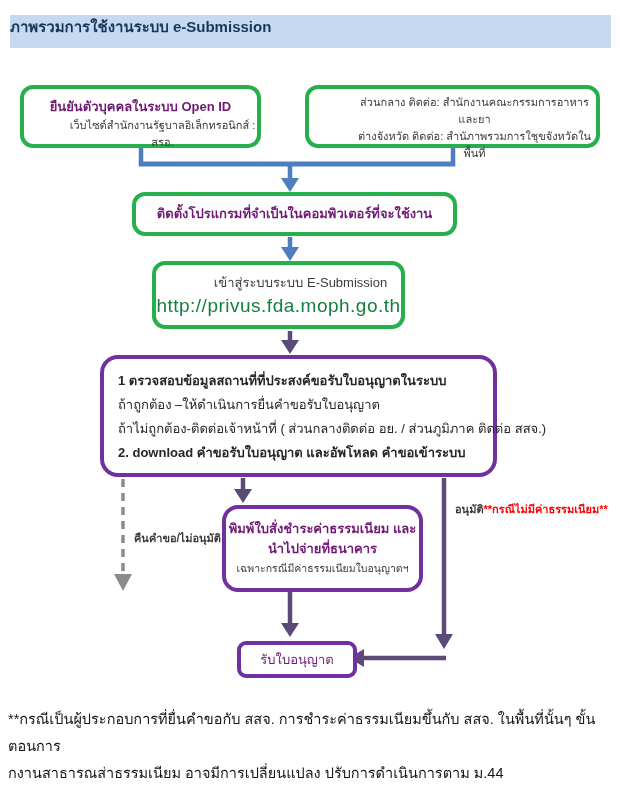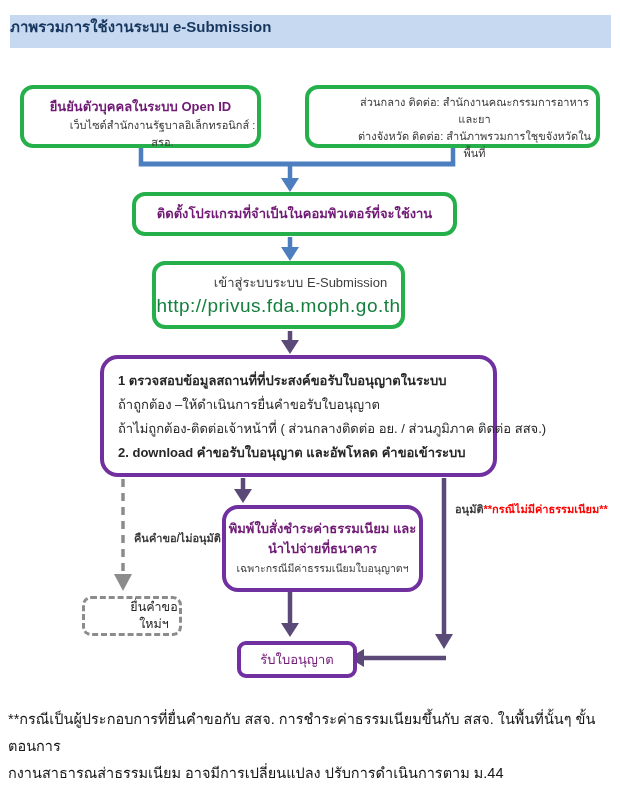--- a/index.html
+++ b/index.html
@@ -129,23 +129,20 @@
   <div class="edge-label lbl-approve">
     <span>อนุมัติ</span><span class="red">**กรณีไม่มีค่าธรรมเนียม**</span>
   </div>
 
   <div class="node purple n-fee">
     <div class="nt">พิมพ์ใบสั่งชำระค่าธรรมเนียม และ</div>
     <div class="nt">นำไปจ่ายที่ธนาคาร</div>
     <div class="fee-note">เฉพาะกรณีมีค่าธรรมเนียมใบอนุญาตฯ</div>
   </div>
 
-  <div class="node dashedbox n-new">
-    <div class="ns" style="font-size:12.5px;color:#262626;">ยื่นคำขอใหม่ฯ</div>
-  </div>
 
   <div class="node purple n-license">
     <div class="nt" style="font-weight:400;">รับใบอนุญาต</div>
   </div>
 
   <div class="footnote">
     <div>**กรณีเป็นผู้ประกอบการที่ยื่นคำขอกับ สสจ. การชำระค่าธรรมเนียมขึ้นกับ สสจ. ในพื้นที่นั้นๆ ขั้นตอนการ</div>
     <div>กงานสาธารณส่าธรรมเนียม อาจมีการเปลี่ยนแปลง ปรับการดำเนินการตาม ม.44</div>
   </div>
 

